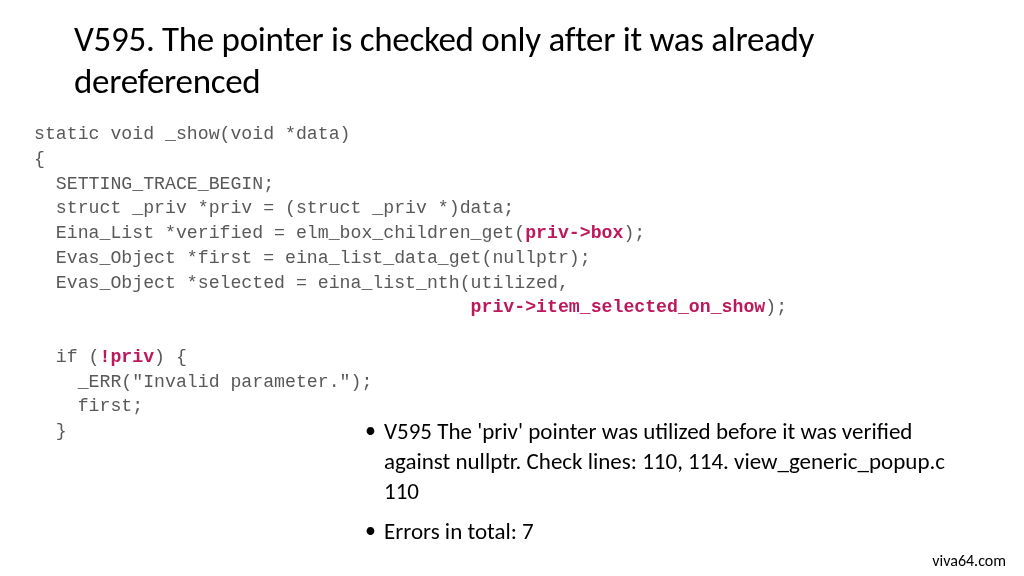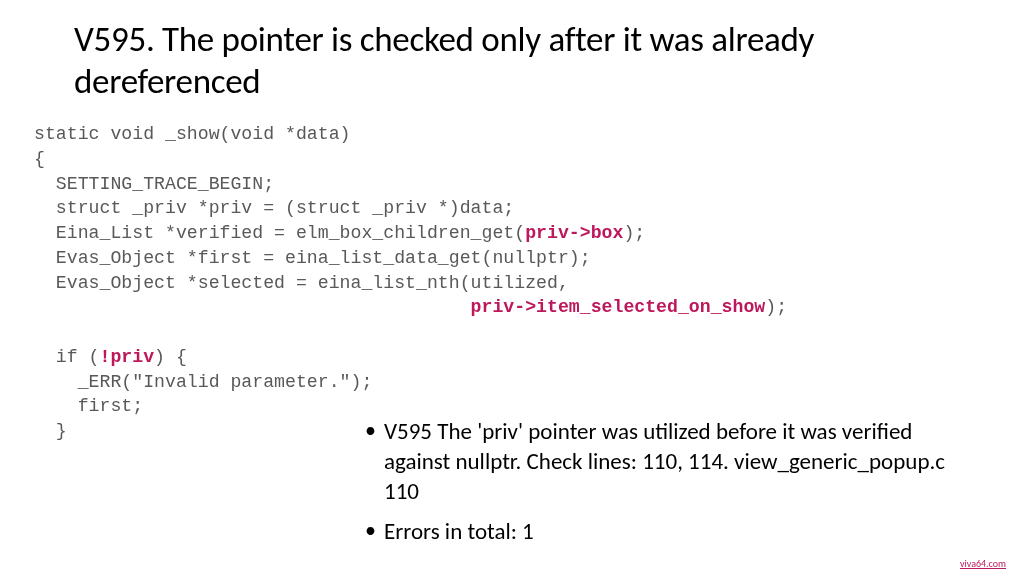--- a/index.html
+++ b/index.html
@@ -61,23 +61,22 @@
     position: absolute;
     left: 3px;
     top: 0;
     font-size: 22px;
     color: #000;
   }
   .footer-link {
     position: absolute;
     right: 18px;
     bottom: 6px;
-    font-size: 10px;
-    color: #be185d;
-    text-decoration: underline;
+    font-size: 16px;
+    color: #000000;
   }
 </style>
 </head>
 <body>
 
 <div class="slide">
 
   <h1 class="title">V595. The pointer is checked only after it was already dereferenced</h1>
 
   <div class="code"><span>static void _show(void *data)</span>
@@ -90,19 +89,19 @@
 <span>                                        </span><span class="red">priv-&gt;item_selected_on_show</span><span>);</span>
 <span></span>
 <span>  if (</span><span class="red">!priv</span><span>) {</span>
 <span>    _ERR("Invalid parameter.");</span>
 <span>    first;</span>
 <span>  }</span></div>
 
   <div class="bullets">
     <ul>
       <li>V595 The 'priv' pointer was utilized before it was verified against nullptr. Check lines: 110, 114. view_generic_popup.c 110</li>
-      <li>Errors in total: 1</li>
+      <li>Errors in total: 7</li>
     </ul>
   </div>
 
   <a class="footer-link">viva64.com</a>
 
 </div>
 
 </body></html>

